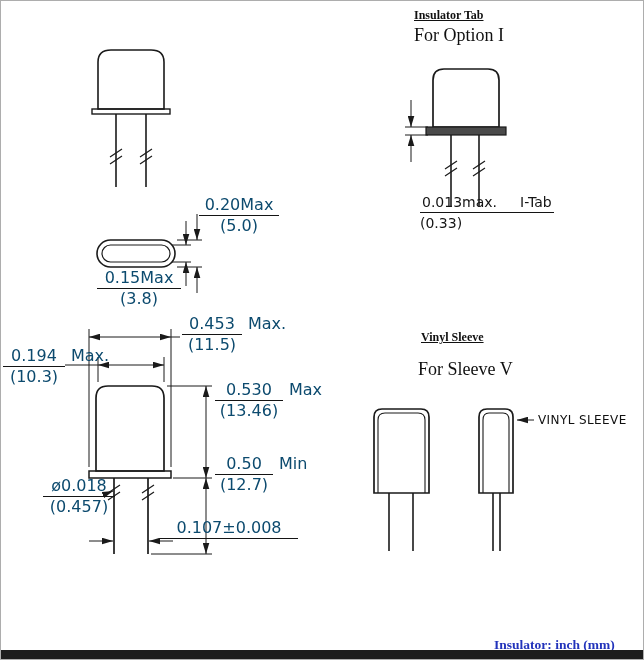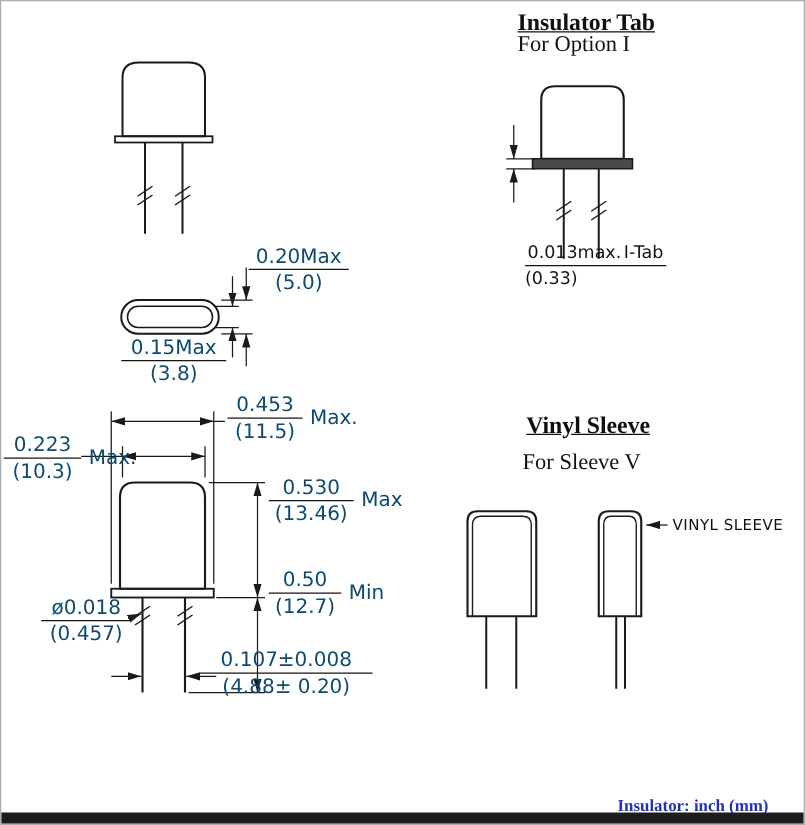--- a/index.html
+++ b/index.html
@@ -8,30 +8,30 @@
     position:relative;width:644px;height:660px;background:#ffffff;
     border:1px solid #adadad;overflow:hidden;
     font-family:"DejaVu Sans",sans-serif;color:#141414;
   }
   svg.linework{position:absolute;left:0;top:0}
   
   .dim{position:absolute;font-size:16px;line-height:1.12;text-align:center;color:#0c4a6e}
   .dim .frac{display:inline-block;vertical-align:middle}
   .dim .top{display:block;border-bottom:1.5px solid #141414;padding:0 3px 1px}
   .dim .bot{display:block;padding-top:1px}
-  .dim-row{display:flex;align-items:center;gap:6px}
+  .dim-row{display:flex;gap:6px}
   .suffix{font-size:16px;white-space:nowrap}
   .heading{position:absolute;font-family:"Liberation Serif",serif;color:#101010;white-space:nowrap}
-  .title{font-weight:bold;font-size:19px;text-decoration:underline}
+  .title{font-weight:bold;font-size:12px;text-decoration:underline}
   .subtitle{font-size:18px}
   .callout{position:absolute;font-size:12px;letter-spacing:.4px;color:#101010;white-space:nowrap}
   .footer{position:absolute;font-family:"Liberation Serif",serif;font-weight:bold;
           font-size:13.5px;color:#2233bb;white-space:nowrap}
   .ins-dim{position:absolute;font-size:14px;color:#141414}
-  .ins-dim .row1{display:flex;gap:2px;align-items:flex-end;
+  .ins-dim .row1{display:flex;gap:23px;align-items:flex-end;
                  border-bottom:1.4px solid #141414;padding:0 2px 2px}
   .ins-dim .row2{width:80px;text-align:left;padding-top:2px}
   .bottom-bar{position:absolute;left:0;right:0;bottom:0;height:9px;background:#1d1d1d}
 </style>
 </head>
 <body>
 
 <div class="page">
 
   <svg class="linework" width="644" height="660" viewBox="0 0 644 660">
@@ -159,21 +159,21 @@
   <div class="dim dim-row" style="left:181px;top:314px">
     <span class="frac" style="width:60px">
       <span class="top">0.453</span>
       <span class="bot">(11.5)</span>
     </span>
     <span class="suffix">Max.</span>
   </div>
 
   <div class="dim dim-row" style="left:2px;top:346px">
     <span class="frac" style="width:62px">
-      <span class="top">0.223</span>
+      <span class="top">0.194</span>
       <span class="bot">(10.3)</span>
     </span>
     <span class="suffix">Max.</span>
   </div>
 
   <div class="dim dim-row" style="left:214px;top:380px">
     <span class="frac" style="width:68px">
       <span class="top">0.530</span>
       <span class="bot">(13.46)</span>
     </span>
@@ -181,31 +181,30 @@
   </div>
 
   <div class="dim dim-row" style="left:214px;top:454px">
     <span class="frac" style="width:58px">
       <span class="top">0.50</span>
       <span class="bot">(12.7)</span>
     </span>
     <span class="suffix">Min</span>
   </div>
 
-  <div class="dim" style="left:32px;top:476px">
+  <div class="dim" style="left:42px;top:476px">
     <span class="frac" style="width:72px">
       <span class="top">ø0.018</span>
       <span class="bot">(0.457)</span>
     </span>
   </div>
 
   <div class="dim" style="left:159px;top:518px">
     <span class="frac" style="width:138px">
       <span class="top">0.107±0.008</span>
-      <span class="bot">(4.88± 0.20)</span>
     </span>
   </div>
 
   <div class="heading title" style="left:413px;top:7px">Insulator Tab</div>
   <div class="heading subtitle" style="left:413px;top:24px">For Option I</div>
 
   <div class="ins-dim" style="left:419px;top:193px">
     <div class="row1">
       <span>0.013max.</span>
       <span>I-Tab</span>

